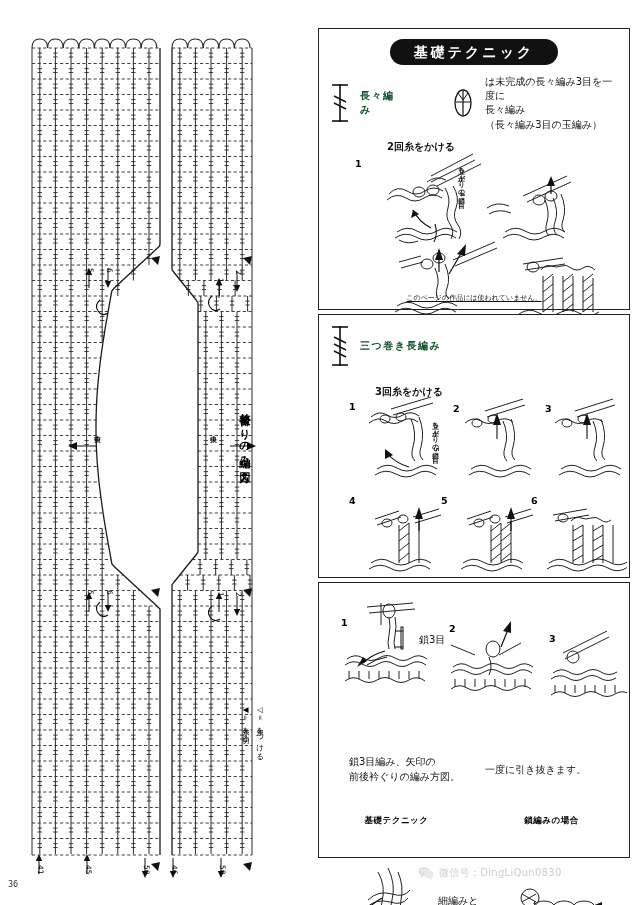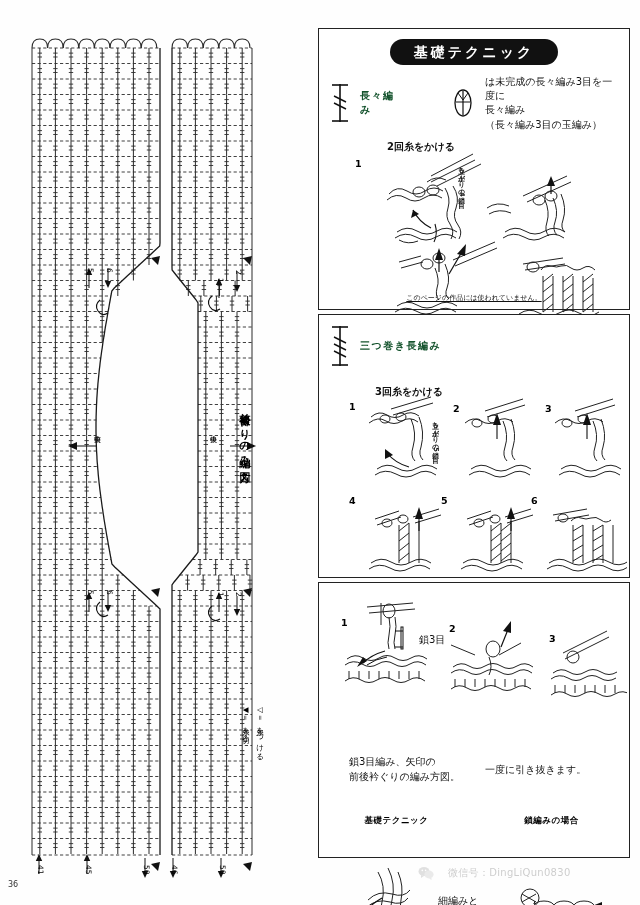--- a/index.html
+++ b/index.html
@@ -151,21 +151,21 @@
     font-size: 6.6px;
     line-height: 1.3;
     color: #111;
     white-space: nowrap;
   }
 
   
   #wm {
     position: absolute;
     left: 418px; top: 866px;
-    display: flex; align-items: center; gap: 14px;
+    display: flex; align-items: center; gap: 5px;
     opacity: .42;
   }
   #wm .wmtxt {
     font-size: 10px;
     color: #8a8a8a;
     letter-spacing: .3px;
   }
 </style>
 </head>
 <body>

